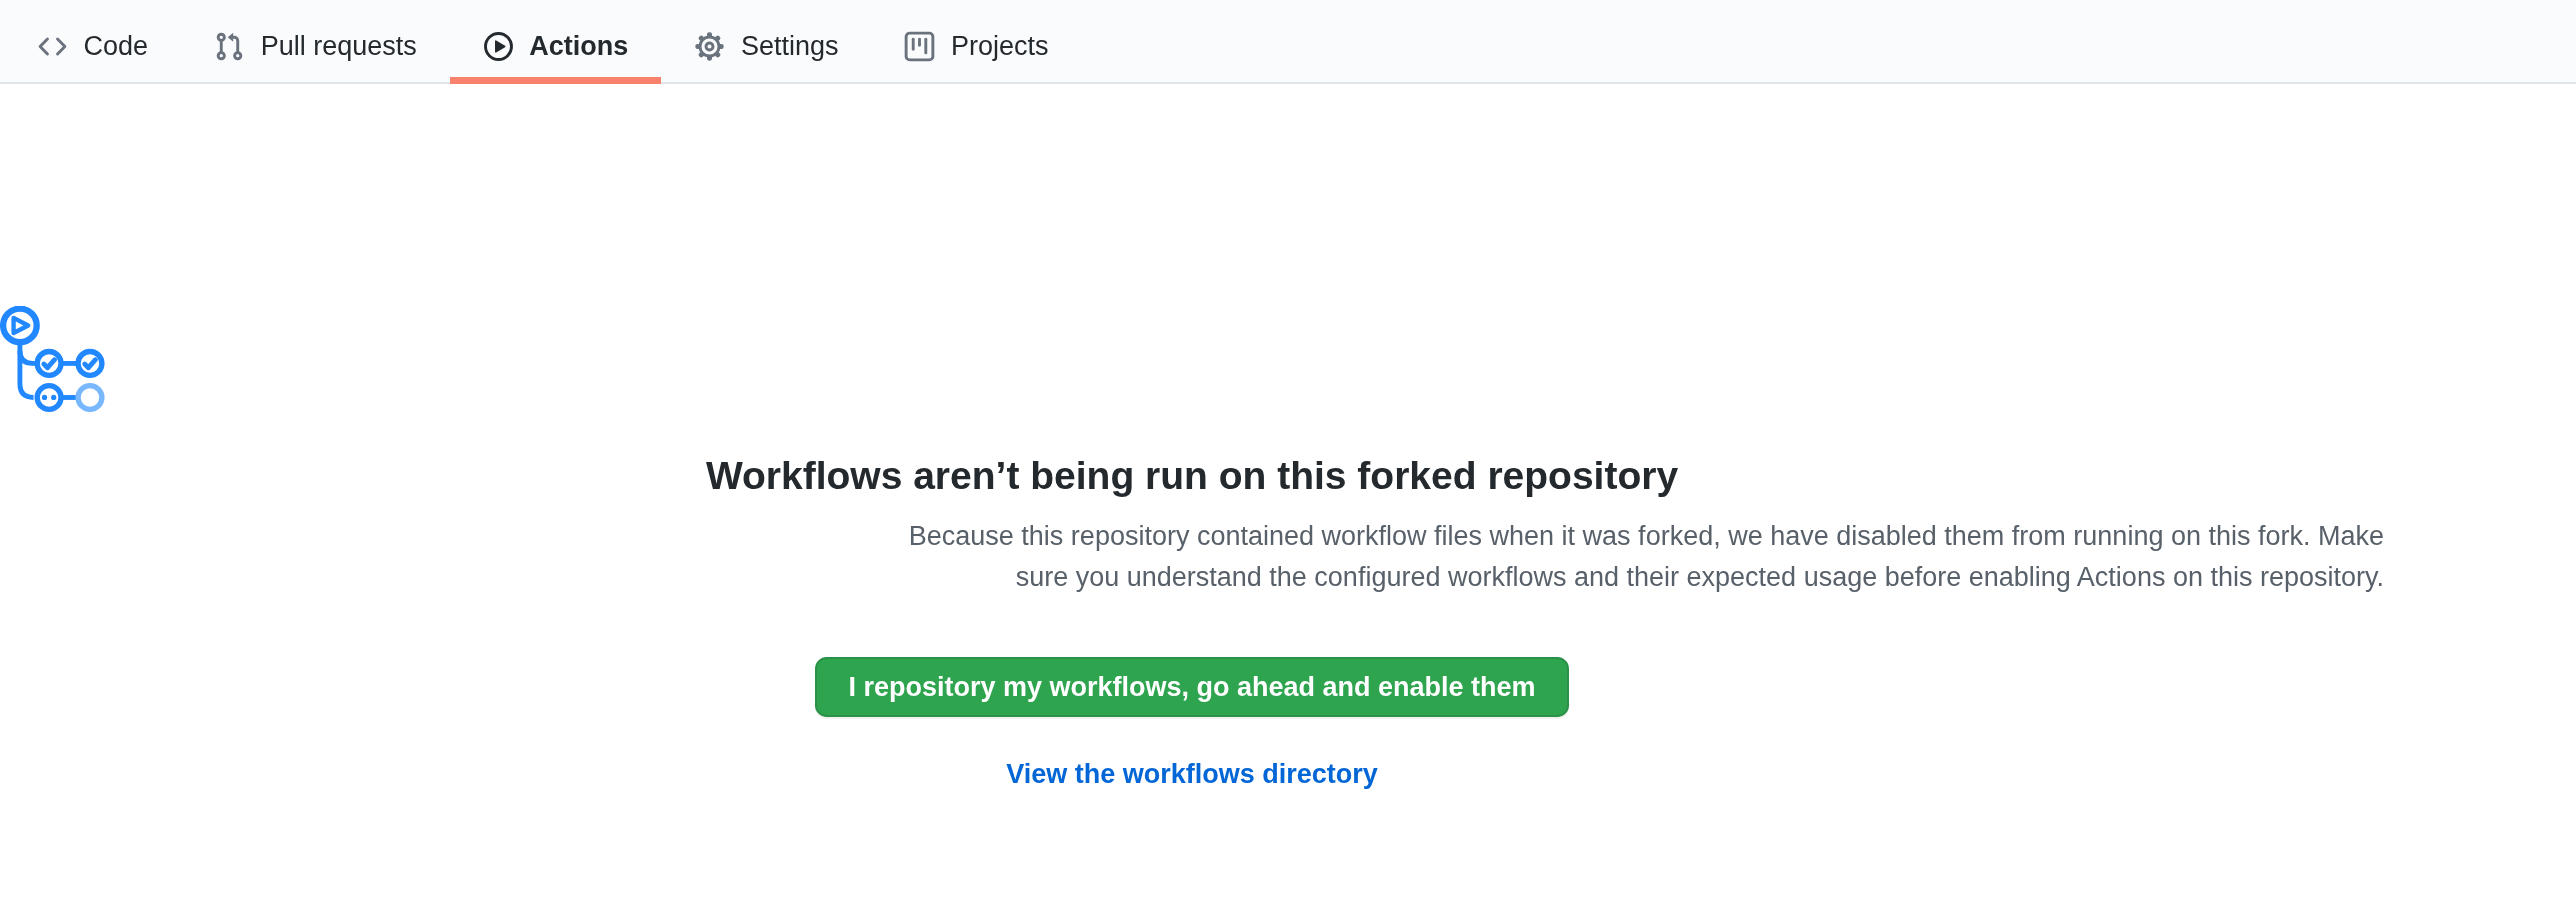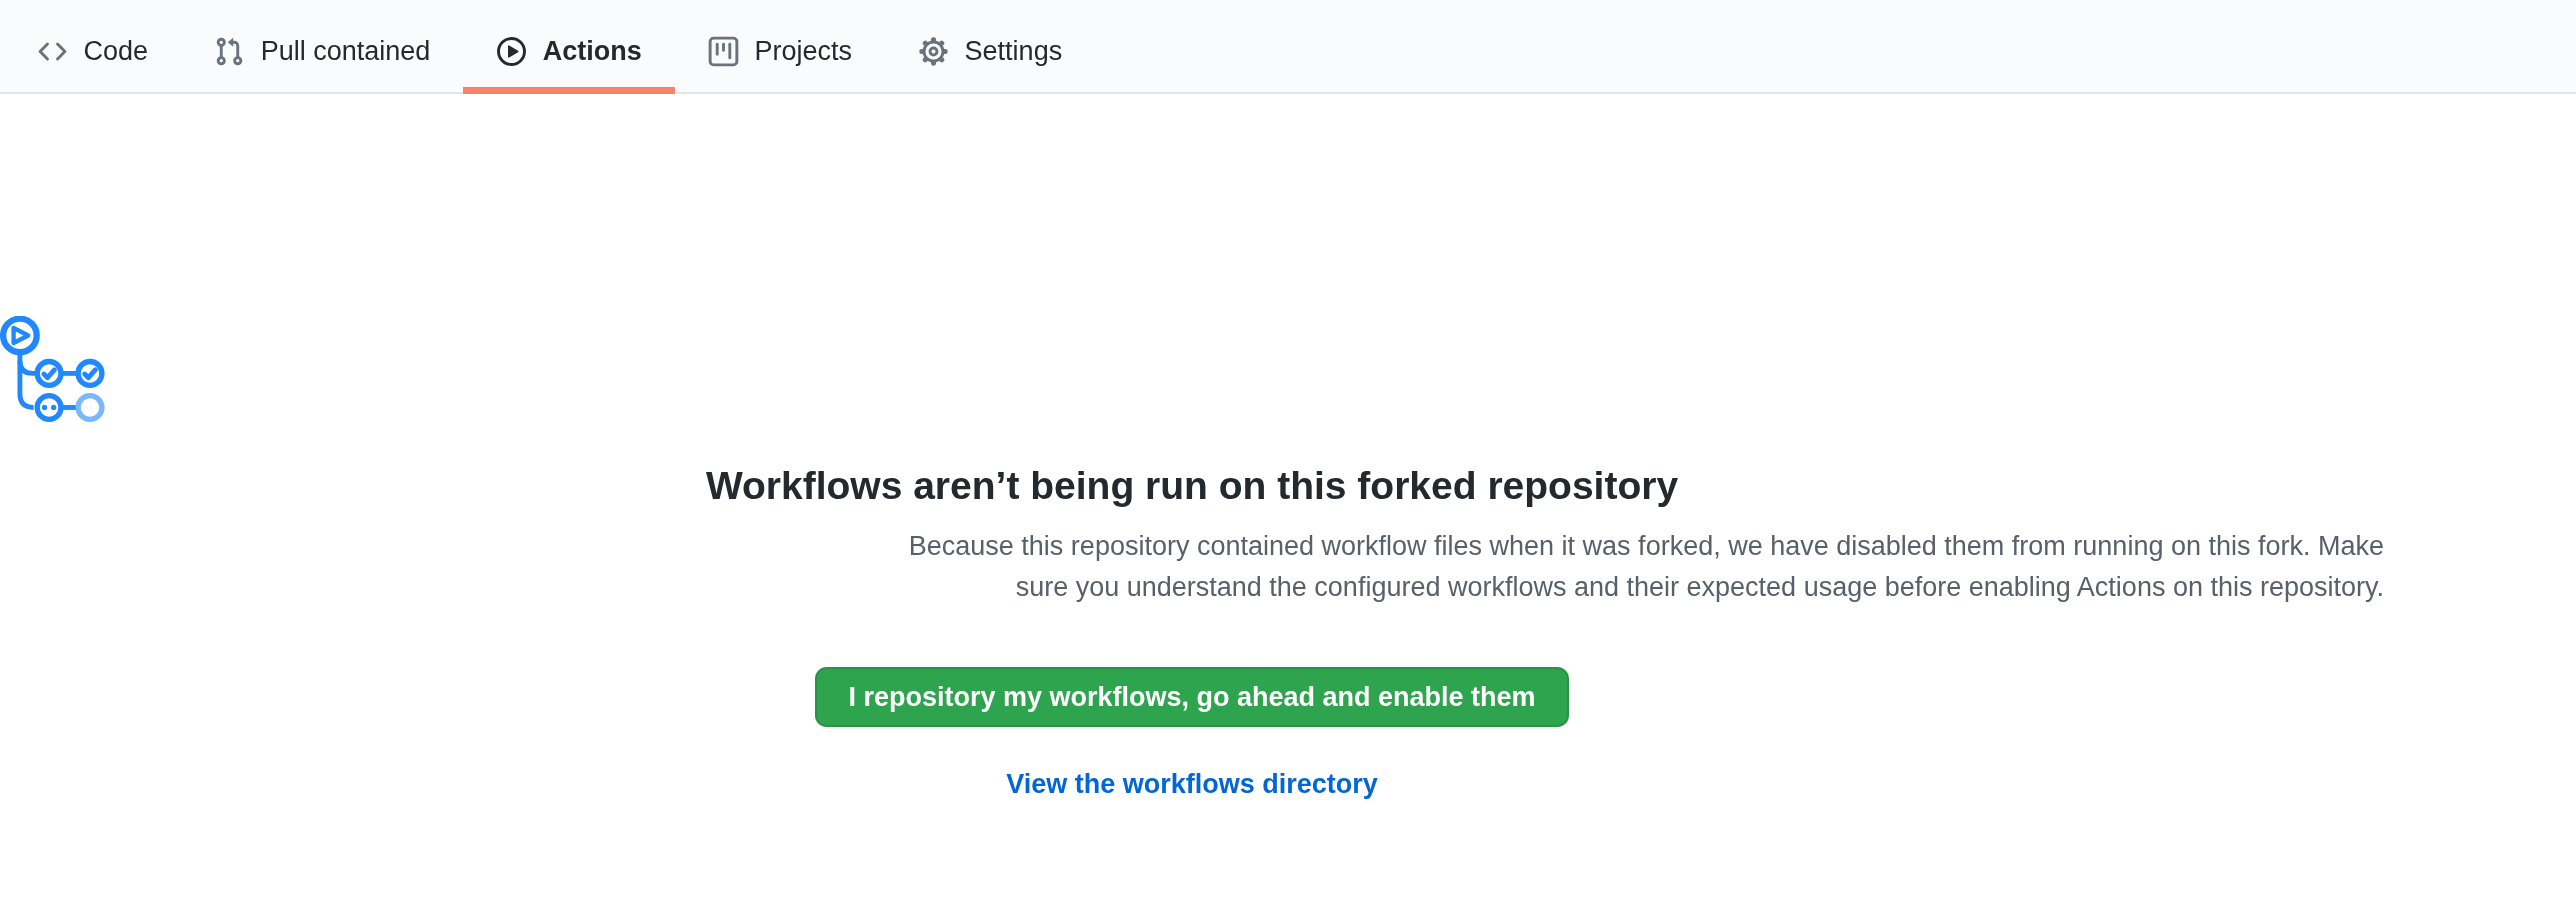--- a/index.html
+++ b/index.html
@@ -9,21 +9,21 @@
   }
   *{box-sizing:border-box;}
   html,body{margin:0;padding:0;}
   body{
     width:2576px;height:923px;overflow:hidden;background:#ffffff;
     font-family:"Liberation Sans","DejaVu Sans",sans-serif;
     color:var(--text);
   }
   
   .repo-nav{
-    height:94px;width:100%;
+    height:84px;width:100%;
     background:var(--nav-bg);
     border-bottom:2px solid var(--border);
     display:flex;align-items:stretch;
     padding:11.7px 0 0 3.9px;
   }
   .repo-tab{
     position:relative;
     display:flex;align-items:center;
     padding:0 33px;
     font-size:27px;line-height:31px;
@@ -96,63 +96,63 @@
     <span class="tab-icon">
       <svg viewBox="0 0 16 16" width="31" height="31" fill="none" stroke="currentColor" stroke-width="1.5" stroke-linecap="round">
         <circle cx="3.75" cy="3.25" r="1.6"></circle>
         <path d="M3.75 4.95 V 11.05"></path>
         <circle cx="3.75" cy="12.75" r="1.6"></circle>
         <circle cx="12.25" cy="12.75" r="1.6"></circle>
         <path d="M9.4 3.25 H 10.45 A 1.8 1.8 0 0 1 12.25 5.05 V 11.05"></path>
         <polygon points="9.9,0.9 9.9,5.6 7.1,3.25" fill="currentColor" stroke="none"></polygon>
       </svg>
     </span>
-    <span>Pull contained</span>
+    <span>Pull requests</span>
   </a>
 
   <a class="repo-tab active">
     <span class="tab-icon">
       <svg viewBox="0 0 16 16" width="31" height="31" fill="none" stroke="currentColor" stroke-width="1.5">
         <circle cx="8" cy="8" r="6.7"></circle>
         <polygon points="6.6,5.2 11.2,8 6.6,10.8" fill="currentColor" stroke="currentColor" stroke-width="0.8" stroke-linejoin="round"></polygon>
       </svg>
     </span>
     <span>Actions</span>
-  </a>
-
-  <a class="repo-tab">
-    <span class="tab-icon">
-      <svg viewBox="0 0 16 16" width="31" height="31" fill="none" stroke="currentColor" stroke-width="1.5" stroke-linecap="round">
-        <rect x="1.1" y="1.1" width="13.8" height="13.8" rx="1.8"></rect>
-        <path d="M4.75 4.2 V 9.4"></path>
-        <path d="M8 4.2 V 7.4"></path>
-        <path d="M11.25 4.2 V 11.3"></path>
-      </svg>
-    </span>
-    <span>Projects</span>
   </a>
 
   <a class="repo-tab">
     <span class="tab-icon">
       <svg viewBox="0 0 16 16" width="31" height="31" fill="none" stroke="currentColor" stroke-width="1.5">
         <g fill="currentColor" stroke="none">
           <rect x="6.7" y="0.7" width="2.6" height="2.6" rx="1.1"></rect>
           <rect x="6.7" y="0.7" width="2.6" height="2.6" rx="1.1" transform="rotate(45 8 8)"></rect>
           <rect x="6.7" y="0.7" width="2.6" height="2.6" rx="1.1" transform="rotate(90 8 8)"></rect>
           <rect x="6.7" y="0.7" width="2.6" height="2.6" rx="1.1" transform="rotate(135 8 8)"></rect>
           <rect x="6.7" y="0.7" width="2.6" height="2.6" rx="1.1" transform="rotate(180 8 8)"></rect>
           <rect x="6.7" y="0.7" width="2.6" height="2.6" rx="1.1" transform="rotate(225 8 8)"></rect>
           <rect x="6.7" y="0.7" width="2.6" height="2.6" rx="1.1" transform="rotate(270 8 8)"></rect>
           <rect x="6.7" y="0.7" width="2.6" height="2.6" rx="1.1" transform="rotate(315 8 8)"></rect>
         </g>
         <circle cx="8" cy="8" r="4.9"></circle>
         <circle cx="8" cy="8" r="1.8"></circle>
       </svg>
     </span>
     <span>Settings</span>
+  </a>
+
+  <a class="repo-tab">
+    <span class="tab-icon">
+      <svg viewBox="0 0 16 16" width="31" height="31" fill="none" stroke="currentColor" stroke-width="1.5" stroke-linecap="round">
+        <rect x="1.1" y="1.1" width="13.8" height="13.8" rx="1.8"></rect>
+        <path d="M4.75 4.2 V 9.4"></path>
+        <path d="M8 4.2 V 7.4"></path>
+        <path d="M11.25 4.2 V 11.3"></path>
+      </svg>
+    </span>
+    <span>Projects</span>
   </a>
 
 </nav>
 
 <main class="main-area">
 
   <svg class="workflow-illustration" viewBox="0 0 108 112" fill="none">
 
     <path d="M20 34 V 80 Q 20 94 34 94" stroke="#2188ff" stroke-width="5"></path>
     <path d="M20 46 Q 20 59 33 59 L 36.5 59" stroke="#2188ff" stroke-width="5"></path>

